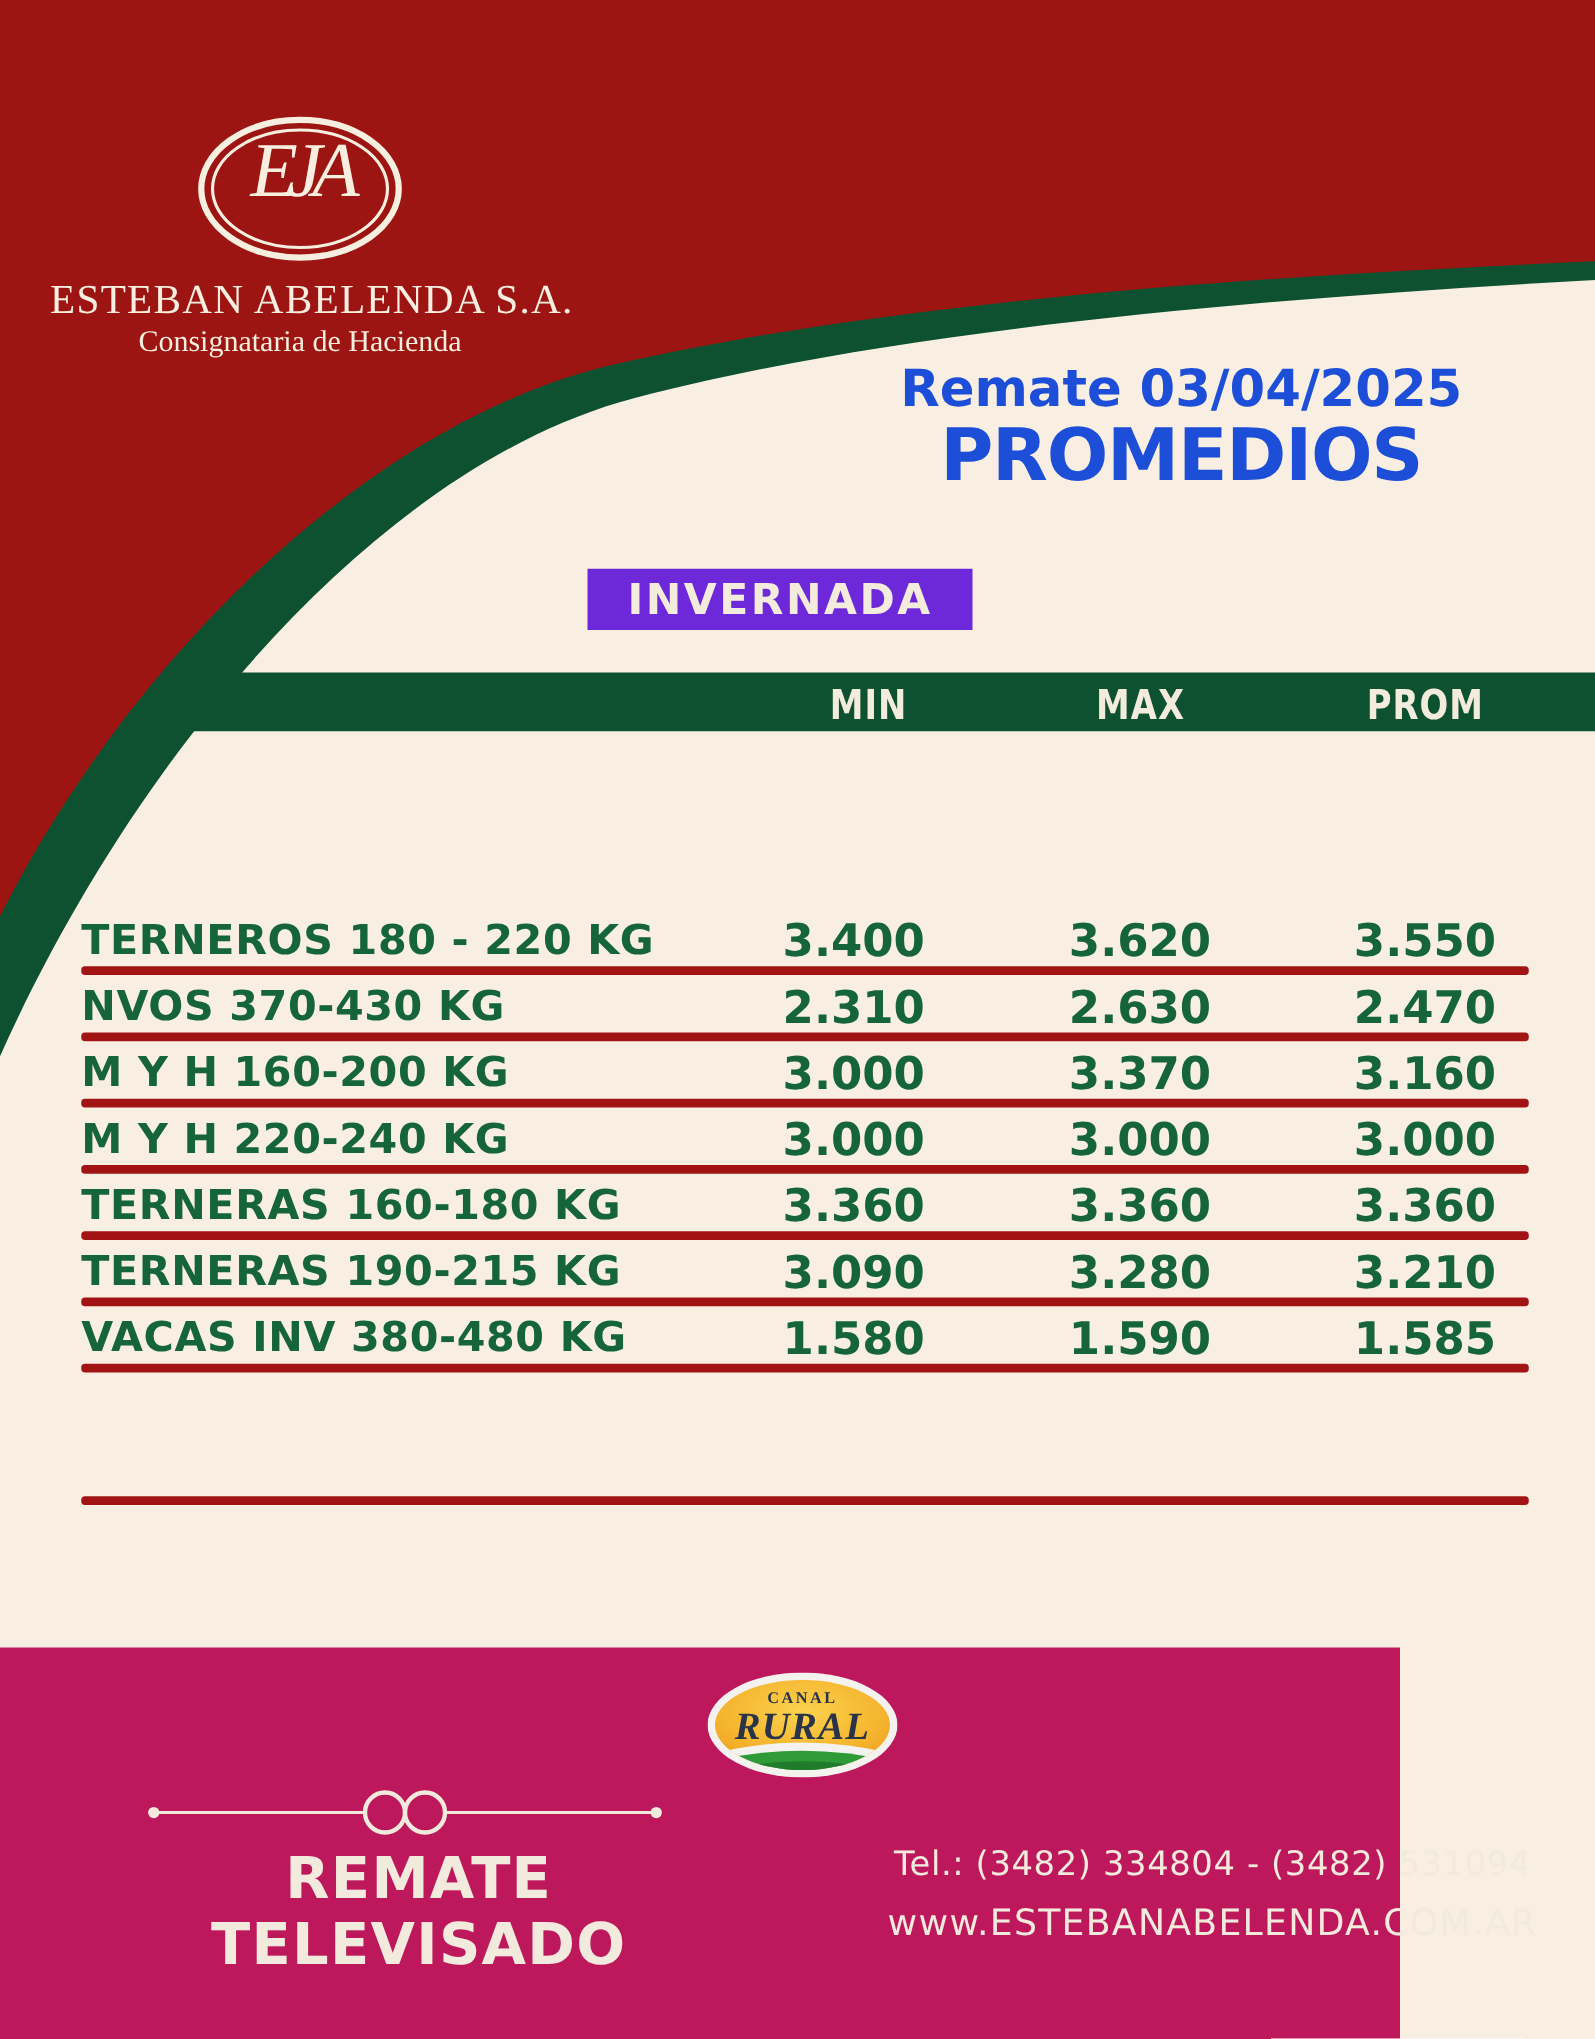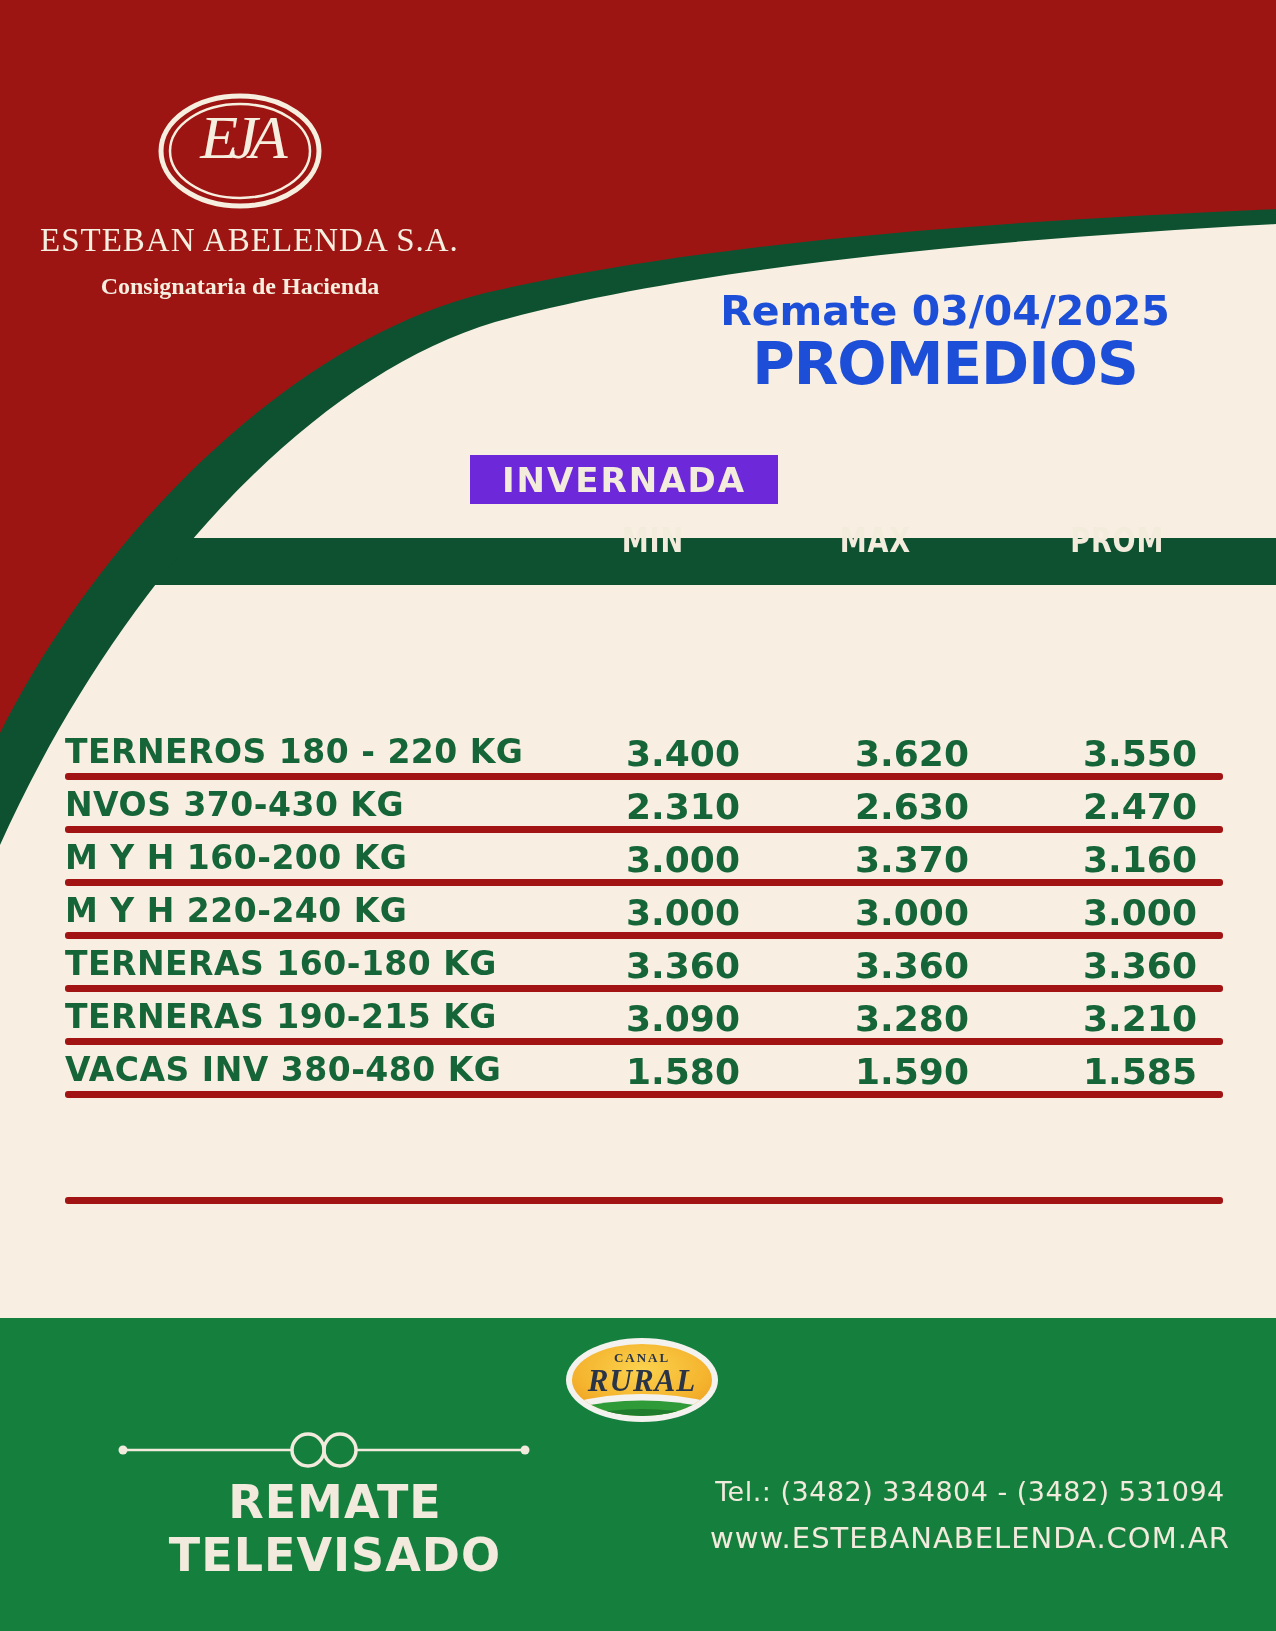--- a/index.html
+++ b/index.html
@@ -21,34 +21,34 @@
     font-family:"Liberation Serif","DejaVu Serif",serif;
     font-style:italic;font-size:62px;letter-spacing:-8px;color:#F6EEDF;
   }
   .brand .company{
     margin-top:8px;
     font-family:"Liberation Serif","DejaVu Serif",serif;
     font-size:33px;letter-spacing:1px;white-space:nowrap;
   }
   .brand .tagline{
     font-family:"Liberation Serif","DejaVu Serif",serif;
-    font-size:24px;margin-top:14px;white-space:nowrap;font-weight:bold;
+    font-size:24px;margin-top:2px;white-space:nowrap;
   }
   
   .headline{position:absolute;left:700px;top:288px;width:490px;z-index:3;text-align:center;color:#1d4ed8;}
   .headline .auction{font-size:41px;font-weight:bold;letter-spacing:0;line-height:46px;white-space:nowrap;}
   .headline .title{font-size:58px;font-weight:bold;letter-spacing:-1px;line-height:60px;white-space:nowrap;}
   
   .banner{
     position:absolute;left:470px;top:455px;width:308px;height:49px;z-index:3;
     background:#6d28d9;display:flex;align-items:center;justify-content:center;
   }
   .banner span{color:#F3ECDD;font-size:34px;font-weight:bold;letter-spacing:2px;}
   
-  .colhead{position:absolute;top:520px;height:40px;z-index:3;display:flex;align-items:center;}
+  .colhead{position:absolute;top:543px;height:40px;z-index:3;display:flex;align-items:center;justify-content:center;}
   .colhead span{
     display:inline-block;color:#F3ECDD;font-size:33px;font-weight:bold;letter-spacing:1px;
     transform:scaleX(0.82);
   }
   .colhead.min{left:615px;width:160px;}
   .colhead.max{left:832px;width:160px;}
   .colhead.prom{left:1060px;width:160px;}
   
   .table{position:absolute;left:65px;top:727px;width:1158px;z-index:3;}
   .trow{position:relative;height:53px;}
@@ -65,21 +65,21 @@
   .trow .v-prom{left:965px;}
   .trow .rule{
     position:absolute;left:0;bottom:0;width:100%;height:7px;
     background:#A21414;border-radius:3px;
   }
   .extra-rule{
     position:absolute;left:65px;top:1197px;width:1158px;height:7px;
     background:#A21414;border-radius:3px;z-index:3;
   }
   
-  .footer{position:absolute;left:0;top:1318px;width:1276px;height:313px;background:#15803d;z-index:2;}
+  .footer{position:absolute;left:0;top:1318px;width:1120px;height:313px;background:#be185d;z-index:2;}
   .tvlogo{position:absolute;left:566px;top:20px;}
   .divider{position:absolute;left:115px;top:110px;}
   .show-title{position:absolute;left:85px;top:158px;width:500px;text-align:center;color:#F2EADC;}
   .show-title .l1,.show-title .l2{font-size:46px;font-weight:bold;letter-spacing:1px;line-height:53px;}
   .contact{position:absolute;left:690px;top:158px;width:560px;text-align:center;color:#F2EADC;}
   .contact .tel{font-size:27px;letter-spacing:0.5px;white-space:nowrap;}
   .contact .web{font-size:29px;letter-spacing:1px;margin-top:14px;white-space:nowrap;}
 </style>
 </head>
 <body>

